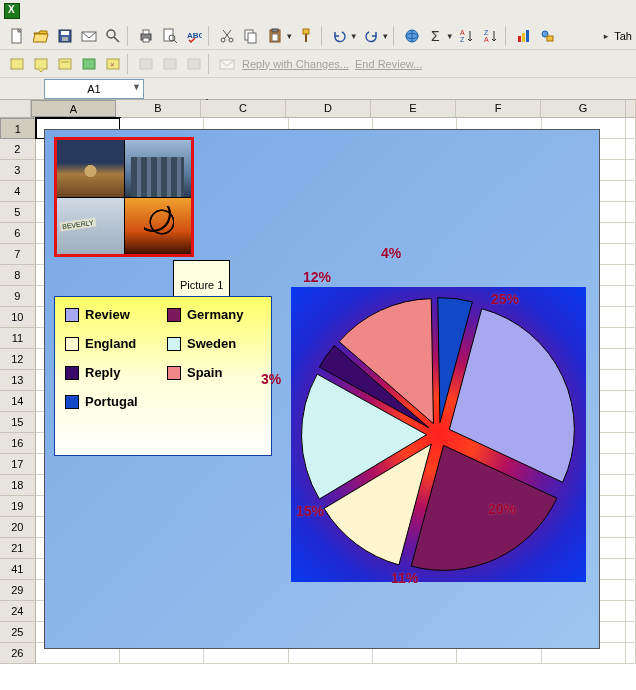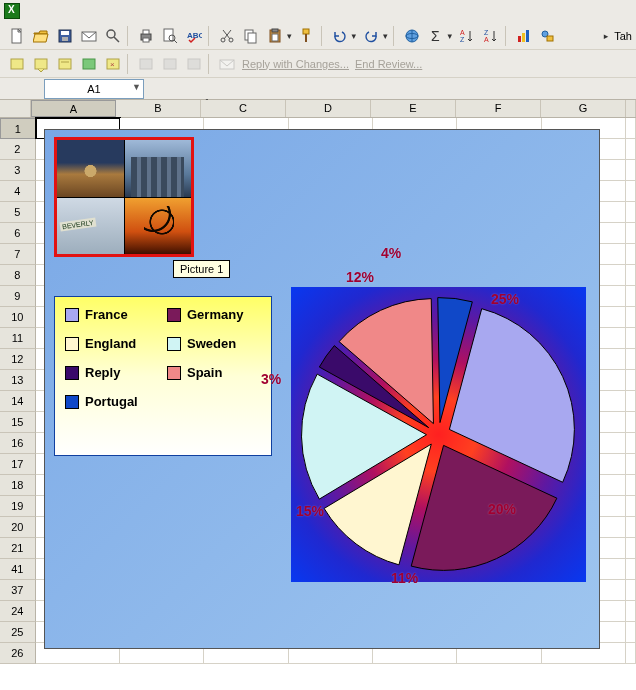--- a/index.html
+++ b/index.html
@@ -57,21 +57,21 @@
   .q3 { background: linear-gradient(#cfd9e4, #9daebd); position:relative;}
   .q3::after{content:"BEVERLY"; position:absolute; left:5%; top:40%; font-size:7px; color:#1a3a1a; background:#e0e0d0; padding:1px 2px; transform:rotate(-8deg);}
   .q4 { background: linear-gradient(#f0a030 0%, #d05010 60%, #401000); position:relative;}
   .q4::after{content:""; position:absolute; left:30%; top:15%; width:45%; height:70%; 
     background: radial-gradient(circle at 30% 20%, transparent 40%, #100800 42% 46%, transparent 48%),
                 radial-gradient(circle at 60% 40%, transparent 35%, #100800 37% 41%, transparent 43%);}
   .pic-handle { position:absolute; width:18px; height:18px; left:50%; top:50%; transform:translate(-50%,-50%); }
   .pic-handle::before,.pic-handle::after{content:"";position:absolute;background:#000;}
   .pic-handle::before{left:0;top:50%;width:100%;height:1px;}
   .pic-handle::after{left:50%;top:0;width:1px;height:100%;}
-  .pic-label { position:absolute; left:128px; top:130px; background:#ffffe1; border:1px solid #000; font-size:11px; padding:2px 6px;}
+  .pic-label { position:absolute; left:128px; top:130px; background:#ffffe1; border:1px solid #000; font-size:11px; padding:18px 6px;}
 
   
   .legend { position:absolute; left:9px; top:166px; width:218px; height:160px; 
             background: linear-gradient(#ffff66 0%, #ffffd6 50%, #ffffff 100%);
             border:1px solid #1040a0; padding:10px 10px; }
   .legend-grid { display:grid; grid-template-columns: 1fr 1fr; row-gap:14px; column-gap:8px;}
   .leg-item { display:flex; align-items:center; gap:6px; font-size:13px; font-weight:bold; color:#000;}
   .swatch { width:14px; height:14px; border:1px solid #000; flex-shrink:0;}
 
   
@@ -546,21 +546,21 @@
         <div class="cell"></div>
         <div class="cell"></div>
         <div class="cell"></div>
         <div class="cell"></div>
         <div class="cell"></div>
         <div class="cell"></div>
         <div class="cell"></div>
         <div class="cell" style="width: 10px;"></div>
       </div>
       <div class="row">
-        <div class="rowh">37</div>
+        <div class="rowh">29</div>
         <div class="cell"></div>
         <div class="cell"></div>
         <div class="cell"></div>
         <div class="cell"></div>
         <div class="cell"></div>
         <div class="cell"></div>
         <div class="cell"></div>
         <div class="cell" style="width: 10px;"></div>
       </div>
       <div class="row">
@@ -606,21 +606,21 @@
       <div class="q3"></div>
       <div class="q4"></div>
       <div class="pic-handle"></div>
     </div>
     <div class="pic-label">Picture 1</div>
 
     <div class="legend">
       <div class="legend-grid" id="legend-grid">
           <div class="leg-item">
             <div class="swatch" style="background: rgb(168, 168, 240);"></div>
-            <span>France</span>
+            <span>Review</span>
           </div>
           <div class="leg-item">
             <div class="swatch" style="background: rgb(122, 26, 90);"></div>
             <span>Germany</span>
           </div>
           <div class="leg-item">
             <div class="swatch" style="background: rgb(255, 246, 208);"></div>
             <span>England</span>
           </div>
           <div class="leg-item">
@@ -654,17 +654,17 @@
           <path d="M 148.96243212086176 135.58944618030415 L 146.78088131620132 10.608484285755239 A 125 125 0 0 1 181.3148127586769 14.848717894170619 Z" fill="#1048c8" stroke="#000" stroke-width="1"></path>
         </svg>
     </div>
 
   <div id="pct-labels" style="position: absolute; left: 0px; top: 0px;">
         <div class="pct" style="left: 446px; top: 161px;">25%</div>
         <div class="pct" style="left: 443px; top: 371px;">20%</div>
         <div class="pct" style="left: 346px; top: 396px; margin-top: 44px;">11%</div>
         <div class="pct" style="left: 251px; top: 373px;">15%</div>
         <div class="pct" style="left: 216px; top: 241px;">3%</div>
-        <div class="pct" style="left: 258px; top: 139px; margin-left: 43px;">12%</div>
+        <div class="pct" style="left: 258px; top: 139px;">12%</div>
         <div class="pct" style="left: 336px; top: 115px;">4%</div>
       </div>
     </div>
 </div>
 
 </body></html>

